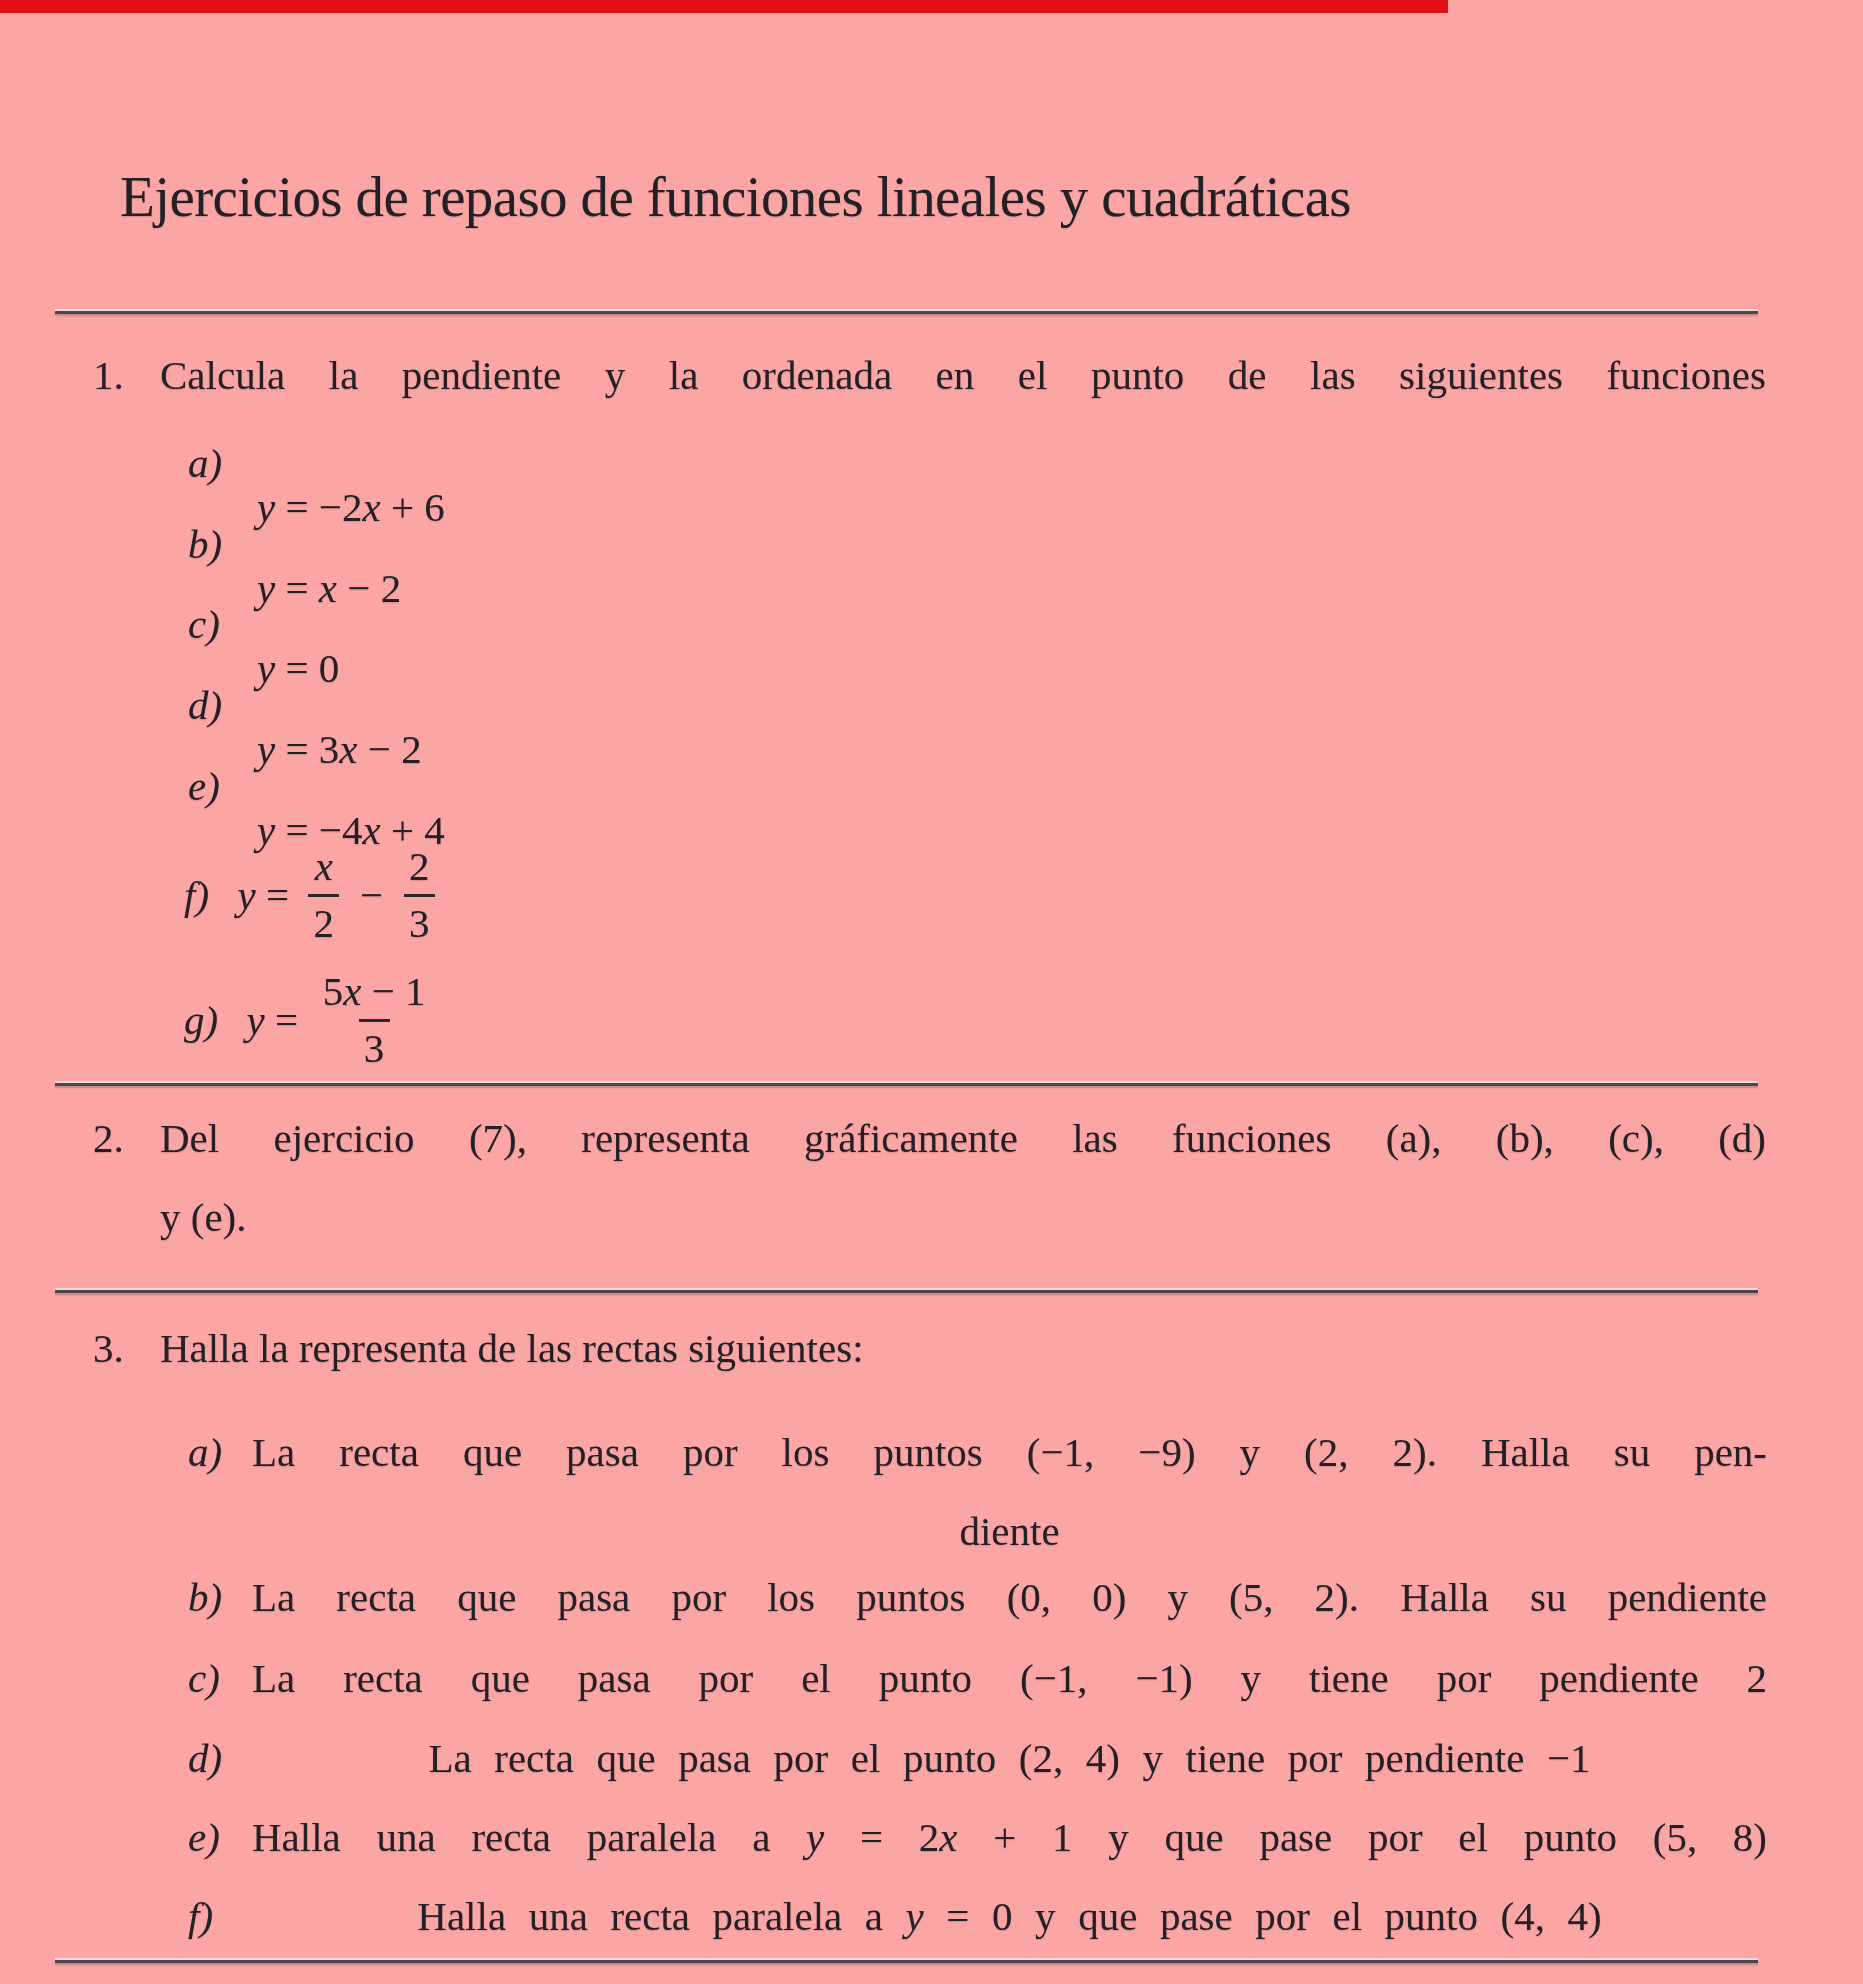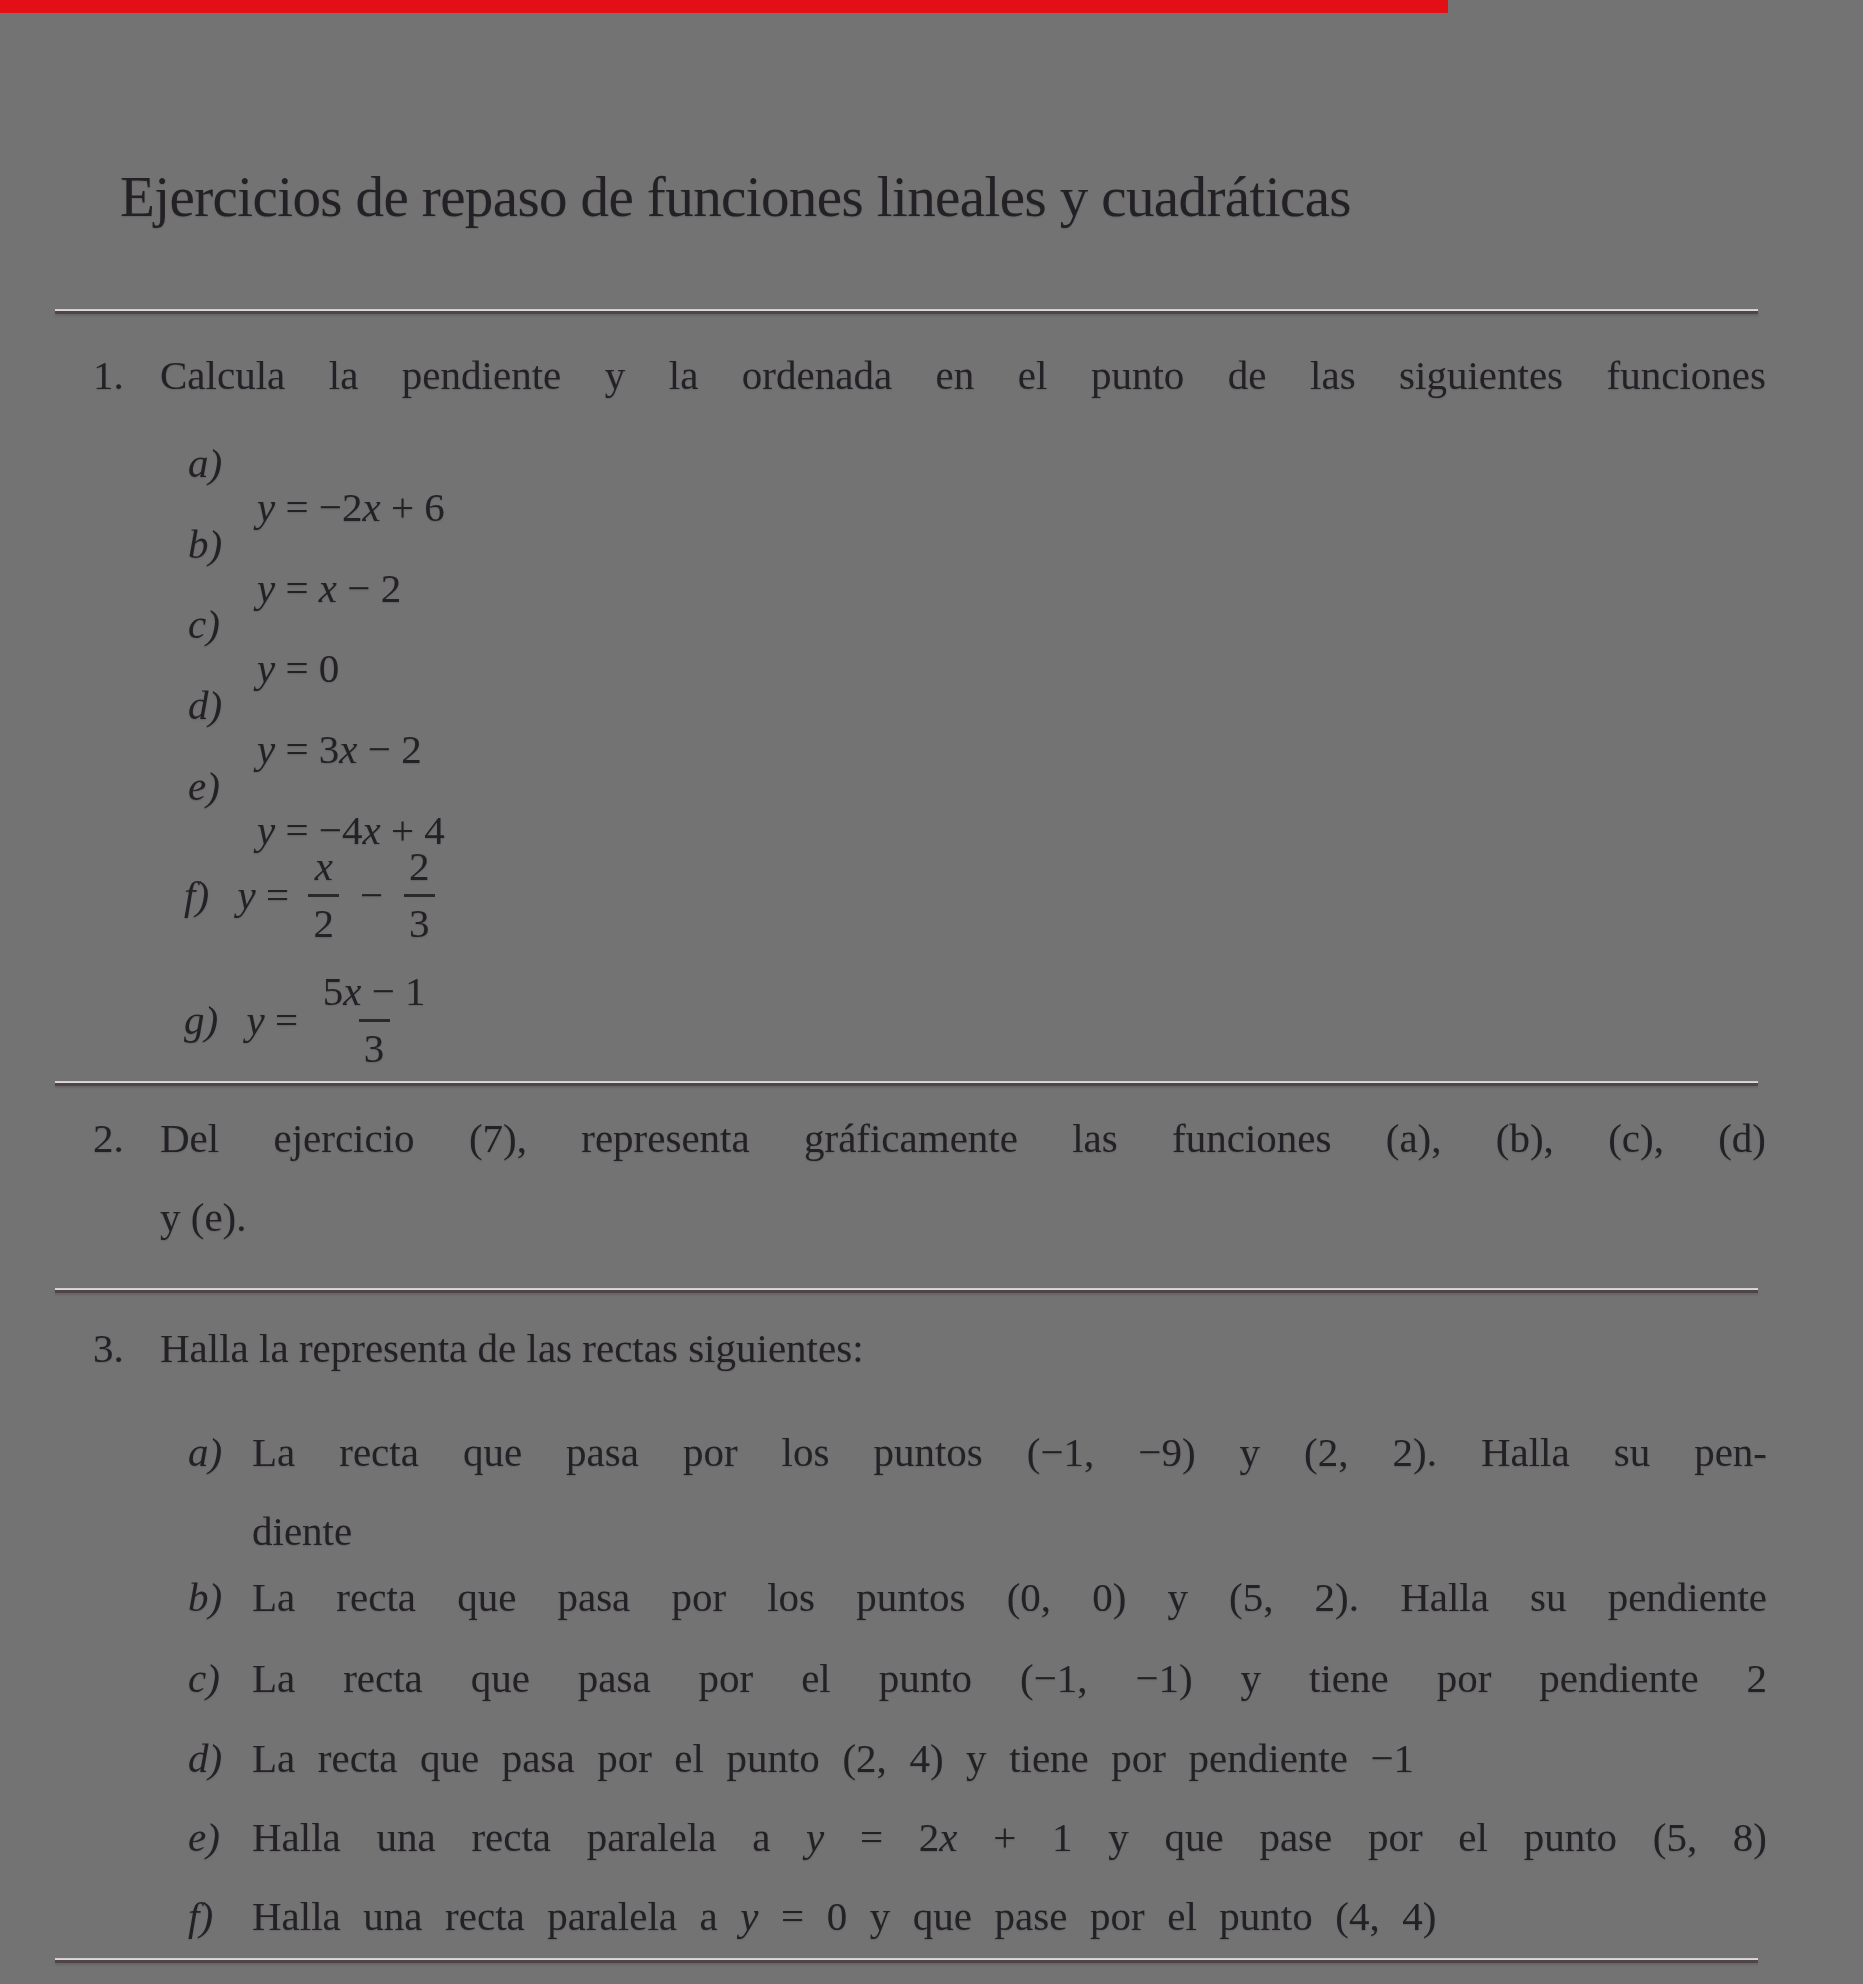--- a/index.html
+++ b/index.html
@@ -1,38 +1,38 @@
 <!DOCTYPE html>
 <html style="font-size:10.4px"><head>
 <meta charset="utf-8">
 <style>
   html,body{margin:0;padding:0;background:#ffffff;}
   .page{
     position:relative;width:1863px;height:1985px;overflow:hidden;
-    background:#737373;color:#242126;
+    background:#fca5a5;color:#242126;
     font-family:"Liberation Serif","DejaVu Serif",serif;
     text-shadow:0 0.6px 1.3px rgba(60,50,58,.22);
   }
   .accent{position:absolute;left:0;top:0;width:1448px;height:13px;background:#e30f16;}
   .title{
     position:absolute;left:120px;top:164px;margin:0;
     font-size:57px;font-weight:normal;letter-spacing:-0.6px;white-space:nowrap;
   }
   .rule{
     position:absolute;left:55px;width:1703px;height:3.2px;background:#4f4449;
     box-shadow:0 1.9px 1.9px rgba(84,74,78,.35), 0 -1.9px 0 rgba(233,228,230,.9);
   }
   #rule1{top:311px}#rule2{top:1083px}#rule3{top:1290px}#rule4{top:1960px}
   .num{position:absolute;left:93px;font-size:41px;}
   .sec-head{position:absolute;left:160px;width:1606px;font-size:41px;line-height:1.2;}
   .eq-row{position:absolute;left:0;right:0;font-size:41px;line-height:1.2;}
   .lbl{font-style:italic;}
   .eq-lbl{position:absolute;left:188px;}
   .eq{position:absolute;left:257px;white-space:nowrap;margin-top:44px;}
-  .para{position:absolute;left:252px;width:1515px;font-size:41px;line-height:1.2;}
+  .para{position:absolute;left:252px;width:1515px;font-size:41px;line-height:1.2;text-align:center;}
   .jl{text-align:justify;text-align-last:justify;}
   .ws{word-spacing:.3em;}
   .frac-row{
     position:absolute;left:184px;display:flex;align-items:center;
     font-size:41px;line-height:1.1;gap:19.4px;
   }
   .frac-row .lbl{margin-right:9px;}
   .frac{display:inline-flex;flex-direction:column;align-items:center;text-align:center;}
   .fnum{display:block;padding:0 5.2px 5.2px;}
   .fden{display:block;border-top:3.2px solid #2c282d;padding:3.9px 5.2px 0;}

